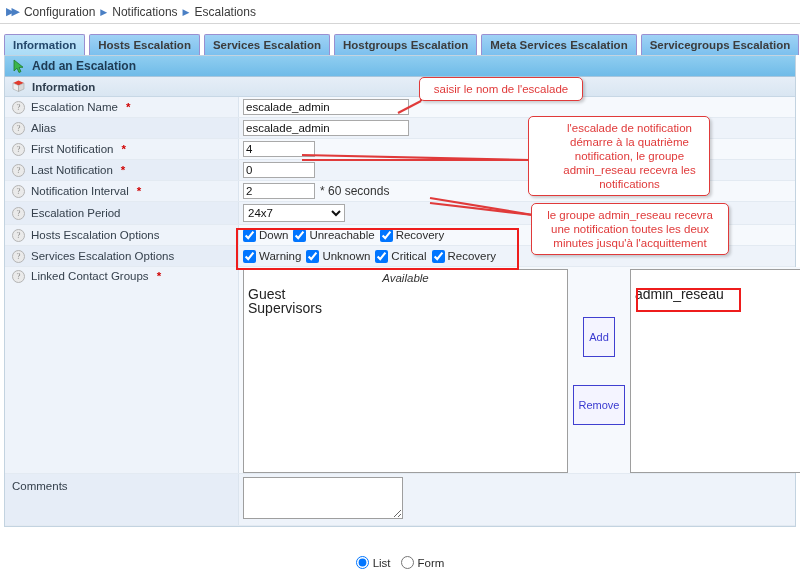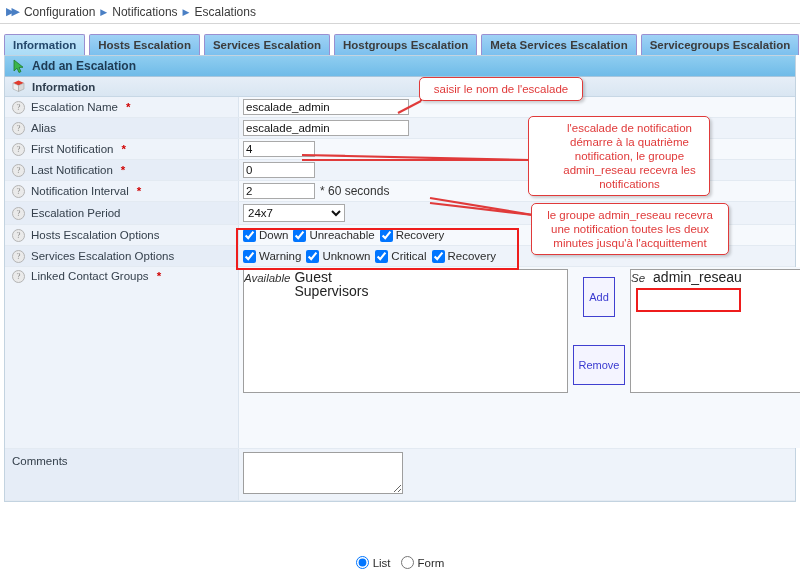--- a/index.html
+++ b/index.html
@@ -115,22 +115,22 @@
 
   .cbgroup { display: flex; align-items: flex-start; gap: 5px; flex-wrap: nowrap; }
   .cbitem { display: inline-flex; align-items: center; gap: 3px; font-size: 11.5px; color: #2c2c2c; }
   input[type=checkbox] { width: 13px; height: 13px; margin: 0; }
   input[type=radio] { width: 13px; height: 13px; margin: 0; }
 
   
   .dual { display: flex; align-items: stretch; width: 100%; }
   .listbox {
     background: #fff; border: 1px solid #9e9e9e;
-    height: 124px; overflow: hidden;
-    display: flex; flex-direction: row;
+    height: 204px; overflow: hidden;
+    display: flex; flex-direction: column;
   }
   .listbox .lbl {
     text-align: center; font-style: italic; font-size: 11.5px;
     color: #333; padding: 2px 0 3px; background: #fff;
   }
   .listbox .opts { flex: 1 1 auto; padding-left: 4px; }
   .opt { font-size: 14px; color: #222; line-height: 14px; cursor: pointer; }
   .lb-avail { width: 325px; flex: 0 0 325px; }
   .lb-sel { width: 248px; flex: 0 0 248px; }
   .midbtns {

